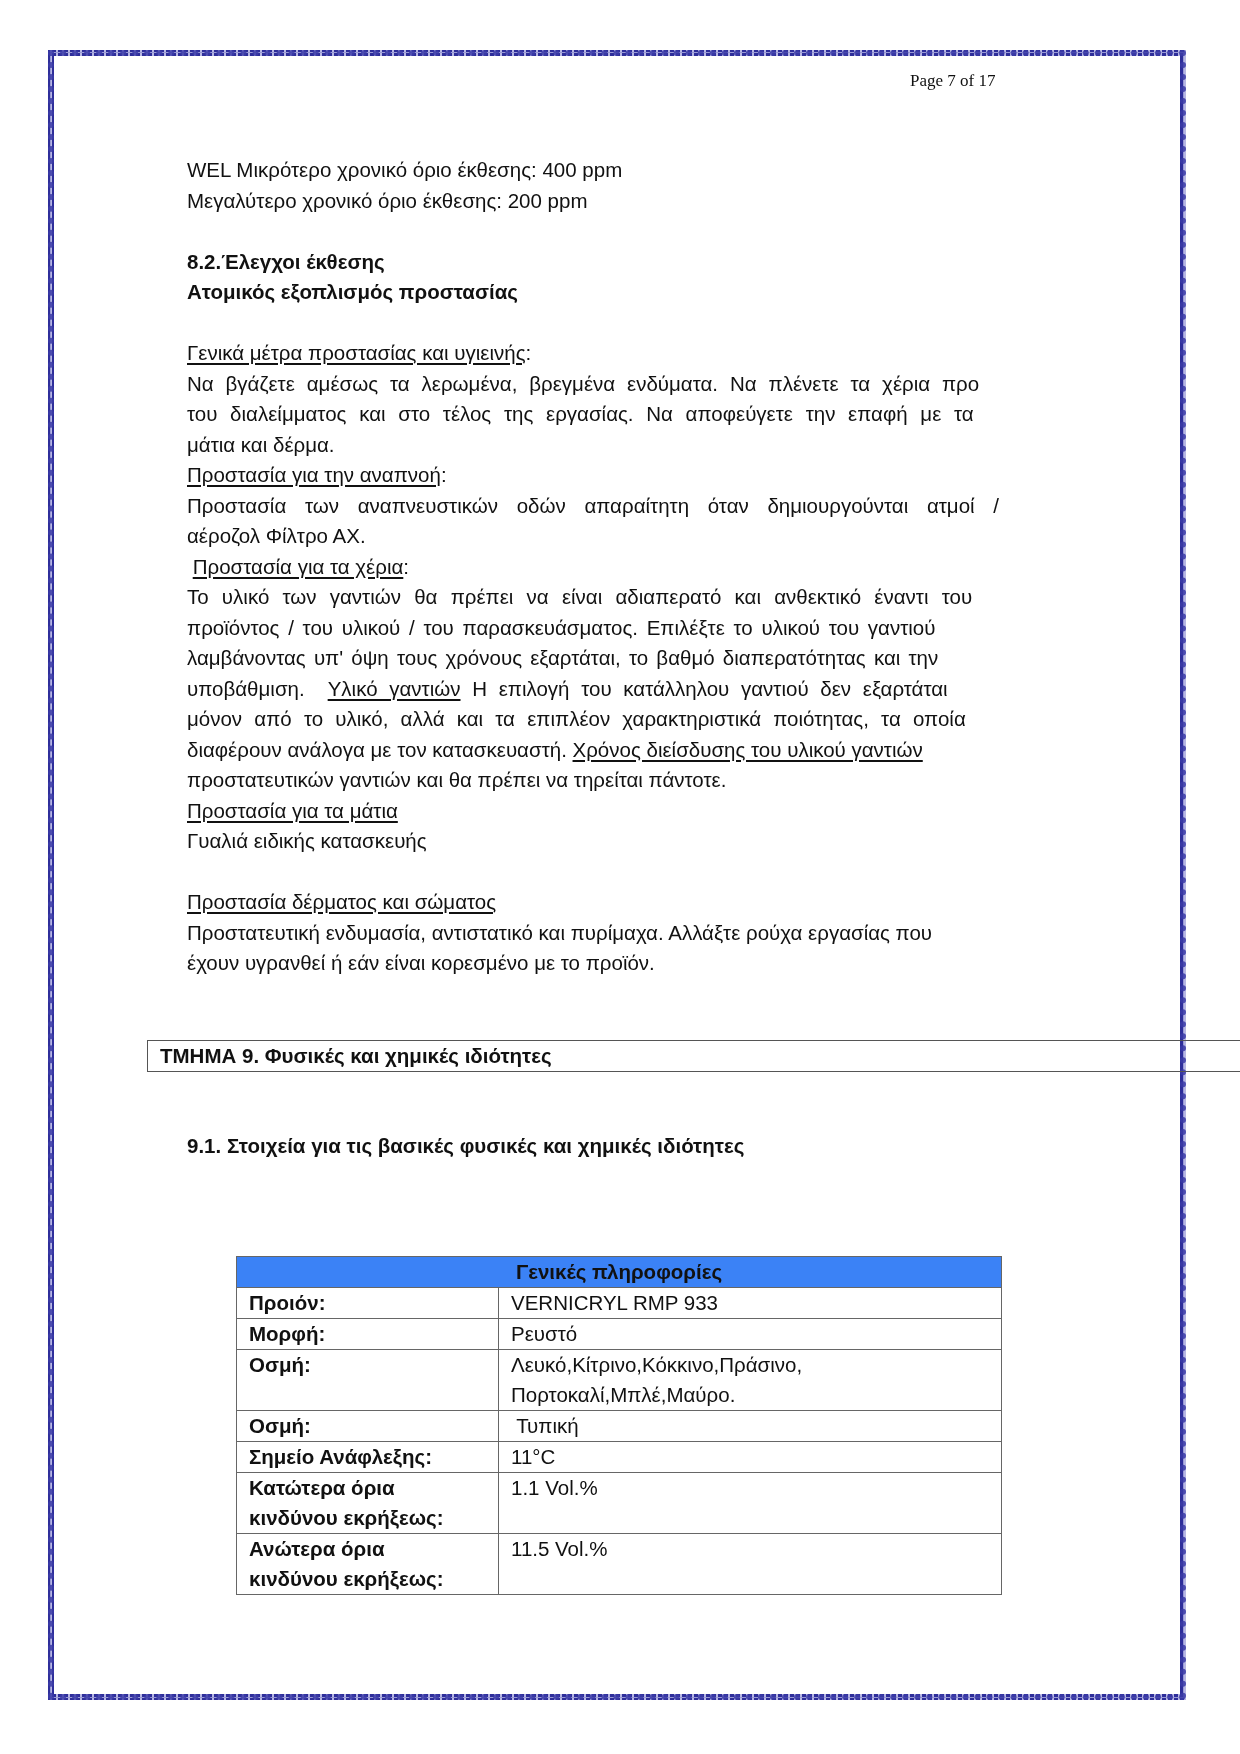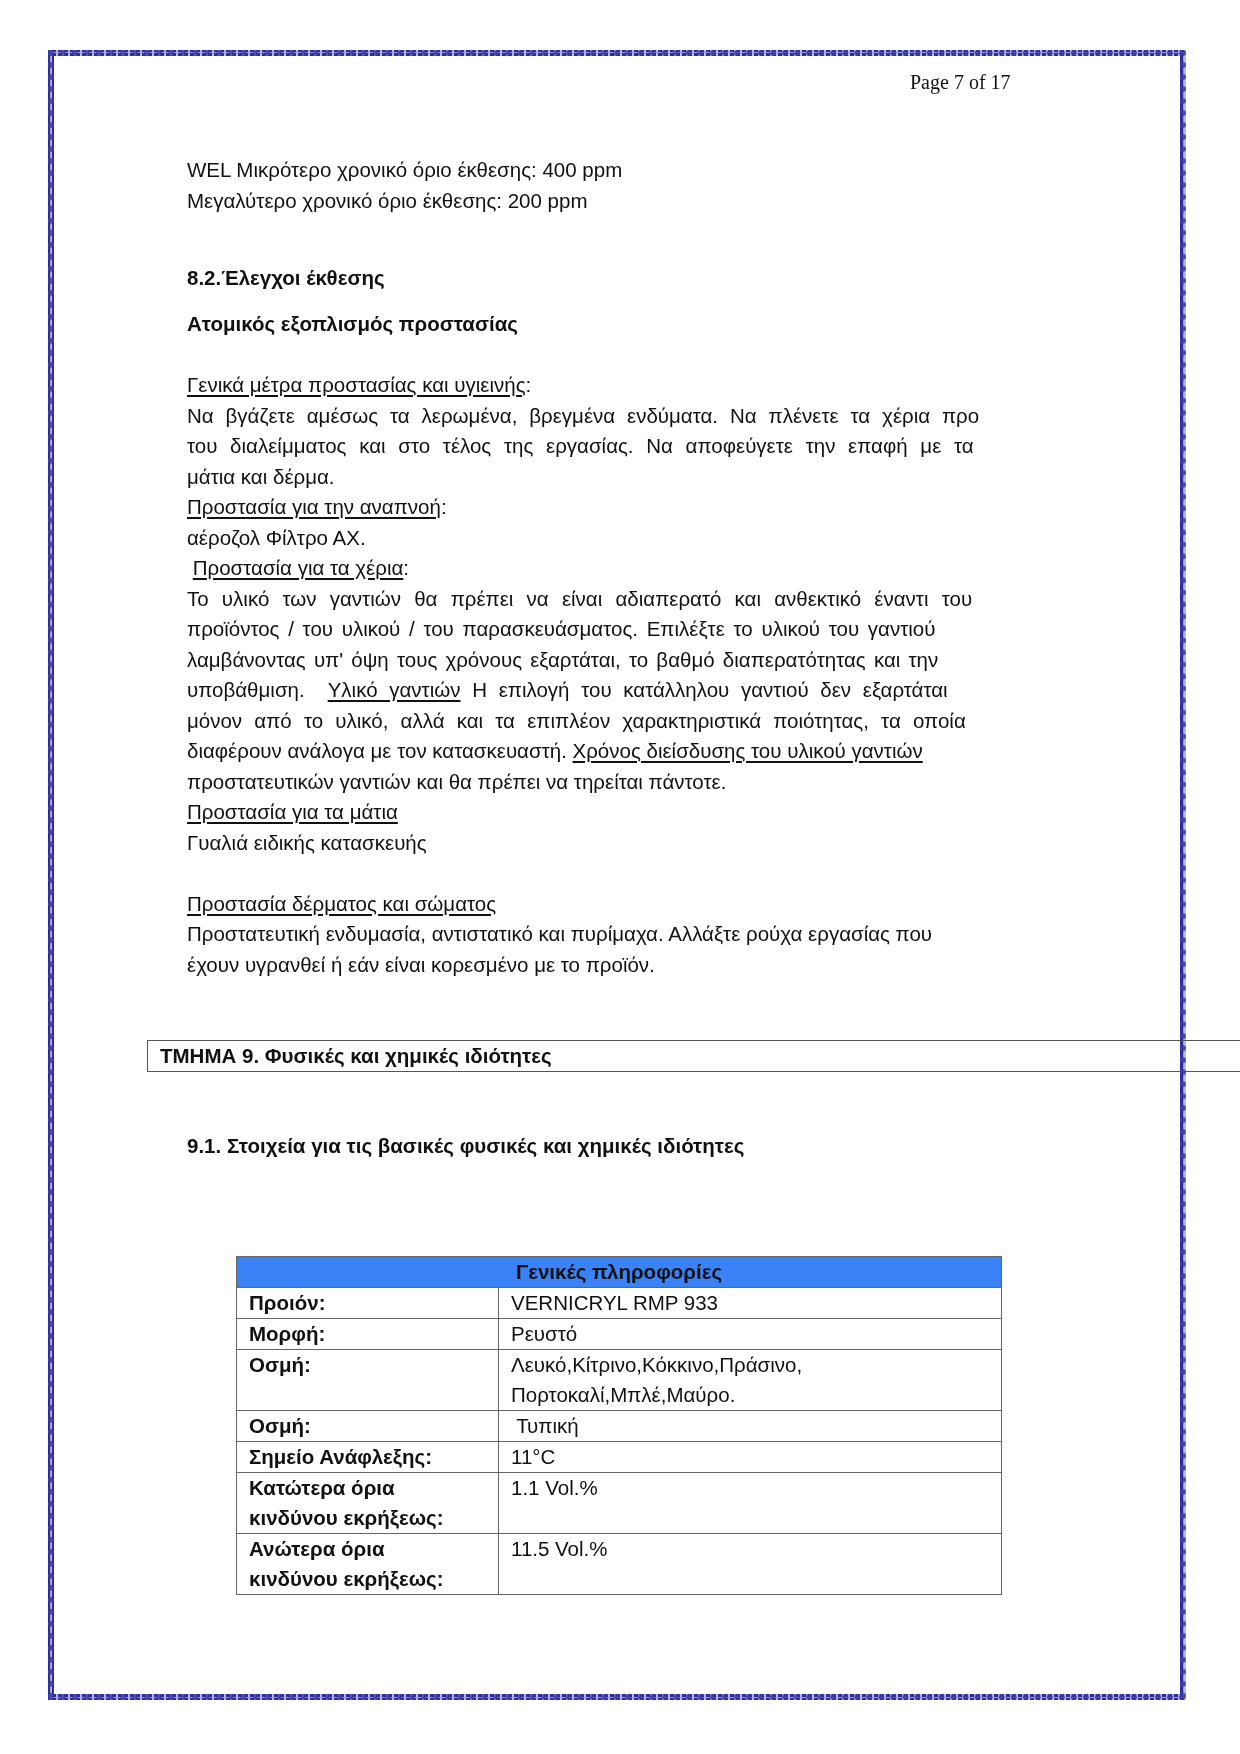--- a/index.html
+++ b/index.html
@@ -32,33 +32,33 @@
       position: absolute;
       inset: -6px;
       border: 6px dotted #3b3ba8;
       opacity: 0.85;
     }
     .page-number {
       position: absolute;
       left: 910px;
       top: 71px;
       font-family: "Liberation Serif", "DejaVu Serif", serif;
-      font-size: 20px;
+      font-size: 17px;
       color: #111;
     }
     .content {
       position: absolute;
       left: 187px;
       top: 155px;
       width: 871px;
       font-size: 20.5px;
       line-height: 30.5px;
     }
     .line { display: block; white-space: nowrap; }
-    .bold { font-weight: bold; margin-top: 16px; }
+    .bold { font-weight: bold; }
     .u { text-decoration: underline; text-underline-offset: 3px; }
     .gap { height: 30.5px; }
     .section-box {
       position: absolute;
       left: 147px;
       top: 1040px;
       width: 1129px;
       height: 32px;
       box-sizing: border-box;
       border: 1.5px solid #555;
@@ -119,20 +119,21 @@
 
   <div>
     <span class="line"><span class="u">Γενικά μέτρα προστασίας και υγιεινής</span><span>:</span></span>
     <span class="line" style="word-spacing:6.2px"> Να βγάζετε αμέσως τα λερωμένα, βρεγμένα ενδύματα. Να πλένετε τα χέρια προ</span>
     <span class="line" style="word-spacing:7px">του διαλείμματος και στο τέλος της εργασίας. Να αποφεύγετε την επαφή με τα</span>
     <span class="line">μάτια και δέρμα.</span>
   </div>
 
   <div>
     <span class="line"><span class="u">Προστασία για την αναπνοή</span><span>:</span></span>
+    <span class="line" style="word-spacing:13px">Προστασία των αναπνευστικών οδών απαραίτητη όταν δημιουργούνται ατμοί /</span>
     <span class="line">αέροζολ Φίλτρο ΑΧ.</span>
   </div>
 
   <div>
     <span class="line">&nbsp;<span class="u">Προστασία για τα χέρια</span><span>:</span></span>
     <span class="line" style="word-spacing:7.5px"> Το υλικό των γαντιών θα πρέπει να είναι αδιαπερατό και ανθεκτικό έναντι του</span>
     <span class="line" style="word-spacing:3px">προϊόντος / του υλικού / του παρασκευάσματος. Επιλέξτε το υλικού του γαντιού</span>
     <span class="line" style="word-spacing:2.5px">λαμβάνοντας υπ' όψη τους χρόνους εξαρτάται, το βαθμό διαπερατότητας και την</span>
     <span class="line" style="word-spacing:6px">
       <span style="white-space:pre">υποβάθμιση.  </span><span class="u">Υλικό γαντιών</span><span> Η επιλογή του κατάλληλου γαντιού δεν εξαρτάται</span>

